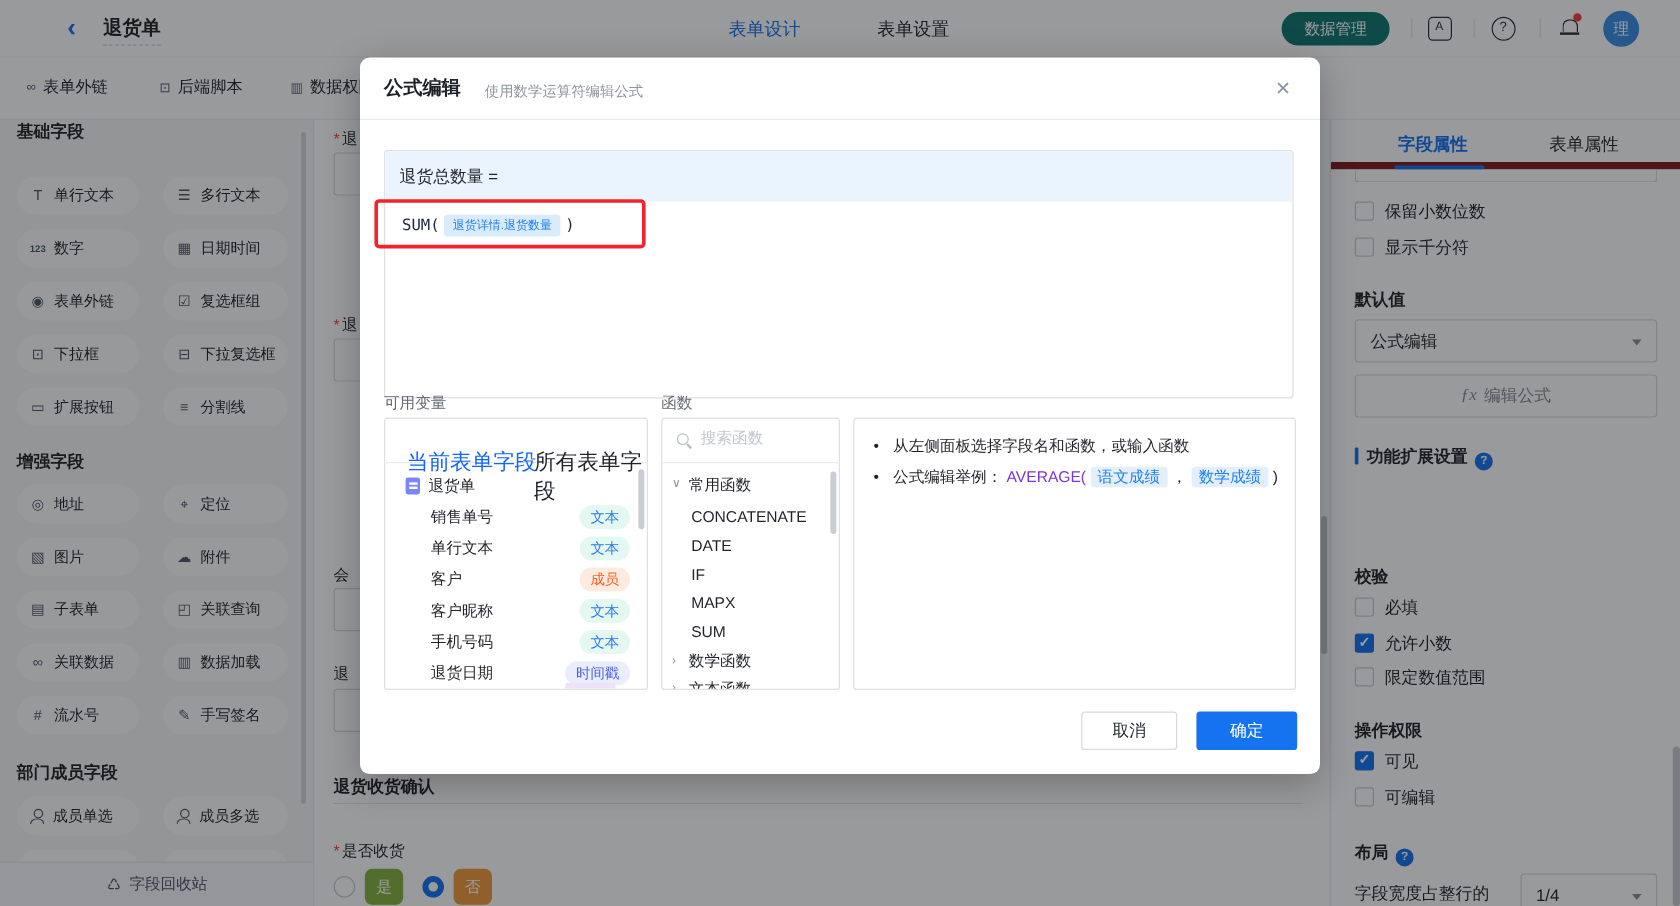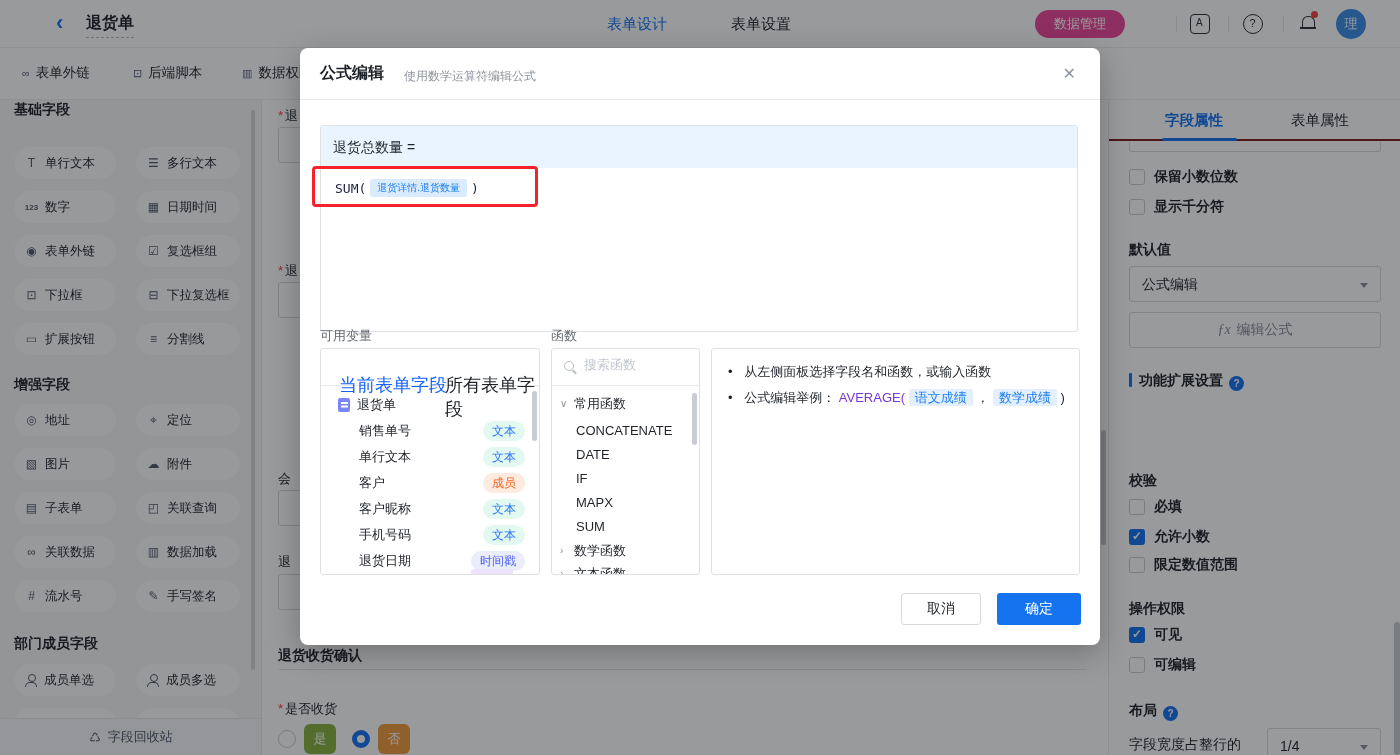--- a/index.html
+++ b/index.html
@@ -6,21 +6,21 @@
   .app{position:relative;width:1400px;height:755px;overflow:hidden;background:#fff;
        font-family:"Liberation Sans",sans-serif;color:#1f2329;}
   .abs{position:absolute;}
   
   .hdr{position:absolute;left:0;top:0;width:1400px;height:48px;background:#fff;border-bottom:1px solid #eef0f2;box-sizing:border-box;}
   .back-ic{position:absolute;left:56px;top:8px;font-size:22px;font-weight:bold;color:#1673f0;line-height:30px;cursor:pointer;}
   .doc-title{position:absolute;left:86px;top:13px;font-size:16px;font-weight:600;border-bottom:1px dashed #b9bec6;padding-bottom:3px;}
   .htab{position:absolute;top:15px;font-size:15px;font-weight:500;cursor:pointer;}
   .htab.active{color:#1673f0;}
   .pillbtn{position:absolute;border-radius:16px;display:flex;align-items:center;justify-content:center;font-size:13px;cursor:pointer;box-sizing:border-box;}
-  .grnbtn{left:1035px;top:10px;width:90px;height:28px;background:#ec4899;color:#fff;}
+  .grnbtn{left:1068px;top:10px;width:90px;height:28px;background:#0f766e;color:#fff;}
   .vdiv{position:absolute;top:16px;width:1px;height:16px;background:#e2e4e8;}
   .book{position:absolute;left:1190px;top:14px;width:18px;height:18px;border:1.6px solid #2b2f36;border-radius:4px;cursor:pointer;}
   .book::before{content:'A';position:absolute;left:5px;top:2px;font-size:10px;color:#2b2f36;}
   .helpc{position:absolute;left:1243px;top:14px;width:18px;height:18px;border:1.6px solid #2b2f36;border-radius:50%;cursor:pointer;}
   .helpc::before{content:'?';position:absolute;left:5.5px;top:2px;font-size:11px;color:#2b2f36;}
   .bell{position:absolute;left:1300px;top:15px;width:16px;height:16px;cursor:pointer;}
   .bell::before{content:'';position:absolute;left:2px;top:1px;width:11px;height:10px;border:1.6px solid #2b2f36;border-bottom:none;border-radius:6px 6px 0 0;}
   .bell::after{content:'';position:absolute;left:0;top:12px;width:16px;height:1.6px;background:#2b2f36;}
   .badge{position:absolute;right:-2px;top:-4px;width:7px;height:7px;border-radius:50%;background:#f53f3f;}
   .avatar{position:absolute;left:1336px;top:9px;width:30px;height:30px;border-radius:50%;background:#3a8ee6;color:#fff;font-size:13px;display:flex;align-items:center;justify-content:center;cursor:pointer;}
@@ -50,26 +50,26 @@
   .req{color:#f53f3f;margin-right:2px;}
   .cv-input{position:absolute;left:16px;width:560px;height:36px;border:1px solid #d9d9d9;border-radius:3px;background:#fff;box-sizing:border-box;}
   .cv-sec{position:absolute;left:16px;font-size:14px;font-weight:700;}
   .cv-hr{position:absolute;left:16px;width:808px;height:1px;background:#e5e6eb;}
   .radio{position:absolute;width:18px;height:18px;border-radius:50%;border:1.5px solid #c9cdd4;background:#fff;box-sizing:border-box;cursor:pointer;}
   .radio.sel{border:5.5px solid #1673f0;}
   .opt{position:absolute;height:30px;min-width:32px;border-radius:6px;color:#fff;display:flex;align-items:center;justify-content:center;font-size:13px;padding:0 8px;box-sizing:border-box;cursor:pointer;}
   .opt.yes{background:#87b33e;} .opt.no{background:#ee9a3f;}
   
   .rp{position:absolute;left:1108px;top:100px;width:292px;height:655px;background:#fff;border-left:1px solid #e8e9eb;box-sizing:border-box;overflow:hidden;}
-  .rp-tabrow{position:absolute;left:0;top:0;width:292px;height:41px;border-bottom:2px solid #7f1d1d;box-sizing:border-box;}
+  .rp-tabrow{position:absolute;left:0;top:0;width:292px;height:41px;border-bottom:6px solid #7f1d1d;box-sizing:border-box;}
   .rp-tab{position:absolute;top:11px;font-size:14.5px;font-weight:500;cursor:pointer;}
   .rp-tab.active{color:#1673f0;font-weight:700;}
   .rp-underline{position:absolute;left:53px;top:38px;width:75px;height:3px;background:#1673f0;border-radius:2px;}
   .rp-partial{position:absolute;left:20px;top:42px;width:252px;height:10px;border:1px solid #d9d9d9;border-top:none;border-radius:0 0 3px 3px;box-sizing:border-box;}
-  .ckrow{position:absolute;left:20px;display:flex;align-items:center;gap:9px;font-size:14px;cursor:pointer;font-weight:bold;}
+  .ckrow{position:absolute;left:20px;display:flex;gap:9px;font-size:14px;cursor:pointer;}
   .ck{width:16px;height:16px;border:1.5px solid #c9cdd4;border-radius:2.5px;background:#fff;box-sizing:border-box;position:relative;flex:none;}
   .ck.checked{background:#1673f0;border-color:#1673f0;}
   .ck.checked::after{content:'✓';position:absolute;left:2px;top:-1px;color:#fff;font-size:12px;font-weight:bold;}
   .rp-h{position:absolute;left:20px;font-size:14px;font-weight:700;}
   .rp-select{position:absolute;left:20px;width:252px;height:36px;border:1px solid #d9d9d9;border-radius:3px;box-sizing:border-box;font-size:14px;cursor:pointer;}
   .rp-select .val{position:absolute;left:12px;top:9px;}
   .caret{position:absolute;right:12px;top:16px;width:0;height:0;border-left:4.5px solid transparent;border-right:4.5px solid transparent;border-top:5px solid #8a919c;}
   .rp-btn{position:absolute;left:20px;width:252px;height:36px;border:1px solid #d9d9d9;border-radius:3px;box-sizing:border-box;display:flex;align-items:center;justify-content:center;gap:6px;font-size:14px;cursor:pointer;}
   .fxg{color:#868c98;font-style:italic;font-family:"Liberation Serif",serif;}
   .vbar{position:absolute;left:20px;width:3px;height:14px;background:#1673f0;border-radius:1px;}

